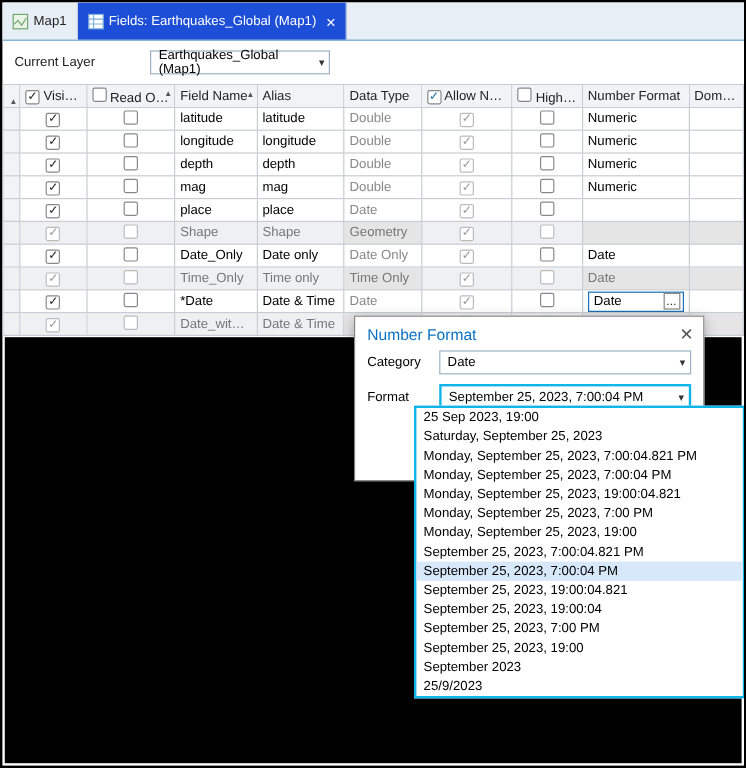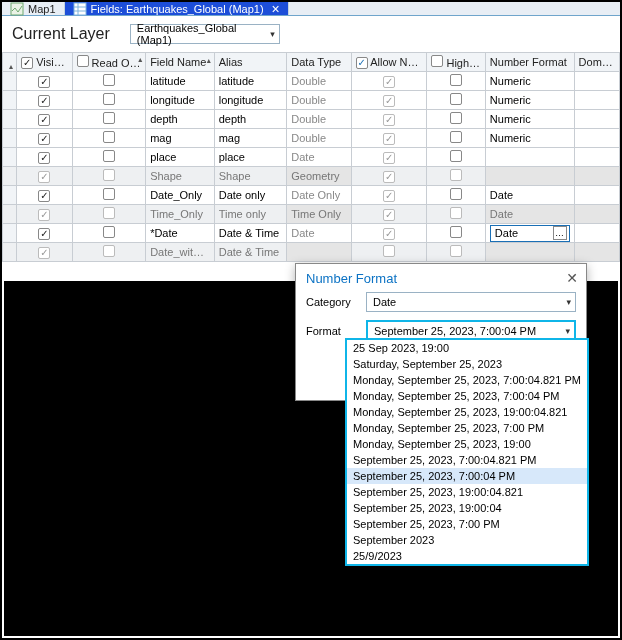--- a/index.html
+++ b/index.html
@@ -11,21 +11,21 @@
     width: 622px;
     height: 640px;
     position: relative;
     overflow: hidden;
     border: 2px solid #000;
   }
   
   .tabbar {
     display: flex;
     align-items: stretch;
-    height: 14px;
+    height: 32px;
     background: #e8eef5;
     border-bottom: 1px solid #6fa5cc;
   }
   .tab {
     display: flex;
     align-items: center;
     gap: 4px;
     padding: 0 8px;
     font-size: 11px;
     color: #222;
@@ -40,38 +40,38 @@
   .tab-icon { width: 14px; height: 14px; display:inline-flex; align-items:center; justify-content:center; }
   .tab-close { font-size: 14px; margin-left:4px; line-height:1; cursor:pointer; }
   .map-icon svg { display:block; }
   
   .layer-row {
     display:flex;
     align-items:center;
     gap: 20px;
     padding: 8px 10px;
   }
-  .layer-row label { font-size:16px; color:#222; }
+  .layer-row label { font-size:11px; color:#222; }
   .combo {
     position:relative;
     display:flex;
     align-items:center;
     border:1px solid #9ab2c4;
     background:#fff;
     height:20px;
     min-width:140px;
     padding: 0 18px 0 6px;
     font-size:11px;
     cursor:pointer;
   }
   .combo .caret {
     position:absolute; right:4px; top:50%; transform:translateY(-50%);
     font-size:9px; color:#333;
   }
-  .layer-combo { min-width: 150px; width:150px; }
+  .layer-combo { min-width: 150px; width:150px;margin-left:26px; }
   
   .grid {
     border-collapse:collapse;
     width:100%;
     table-layout:fixed;
   }
   .grid th, .grid td {
     border:1px solid #c8cdd3;
     padding:0 4px;
     height:19px;
@@ -156,21 +156,21 @@
   }
   .btn {
     height:22px; padding:0 14px;
     border:1px solid #9ab2c4; background:#fff; cursor:pointer;
     font-size:11px;
   }
   
   .dropdown {
     position:absolute;
     left:343px; top:336px;
-    width:244px;
+    width:276px;
     max-height:294px;
     background:#fff;
     border:2px solid #0fb5e8;
     z-index:30;
     overflow:hidden;
   }
   .dropdown-inner {
     overflow-y:auto;
     max-height:290px;
   }
@@ -410,16 +410,17 @@
       <div class="dd-item">Monday, September 25, 2023, 7:00:04.821 PM</div>
       <div class="dd-item">Monday, September 25, 2023, 7:00:04 PM</div>
       <div class="dd-item">Monday, September 25, 2023, 19:00:04.821</div>
       <div class="dd-item">Monday, September 25, 2023, 7:00 PM</div>
       <div class="dd-item">Monday, September 25, 2023, 19:00</div>
       <div class="dd-item">September 25, 2023, 7:00:04.821 PM</div>
       <div class="dd-item highlight">September 25, 2023, 7:00:04 PM</div>
       <div class="dd-item">September 25, 2023, 19:00:04.821</div>
       <div class="dd-item">September 25, 2023, 19:00:04</div>
       <div class="dd-item">September 25, 2023, 7:00 PM</div>
+      <div class="dd-item">September 25, 2023, 19:00</div>
       <div class="dd-item">September 2023</div>
       <div class="dd-item">25/9/2023</div>
     </div>
 </div>
 
 </body></html>

